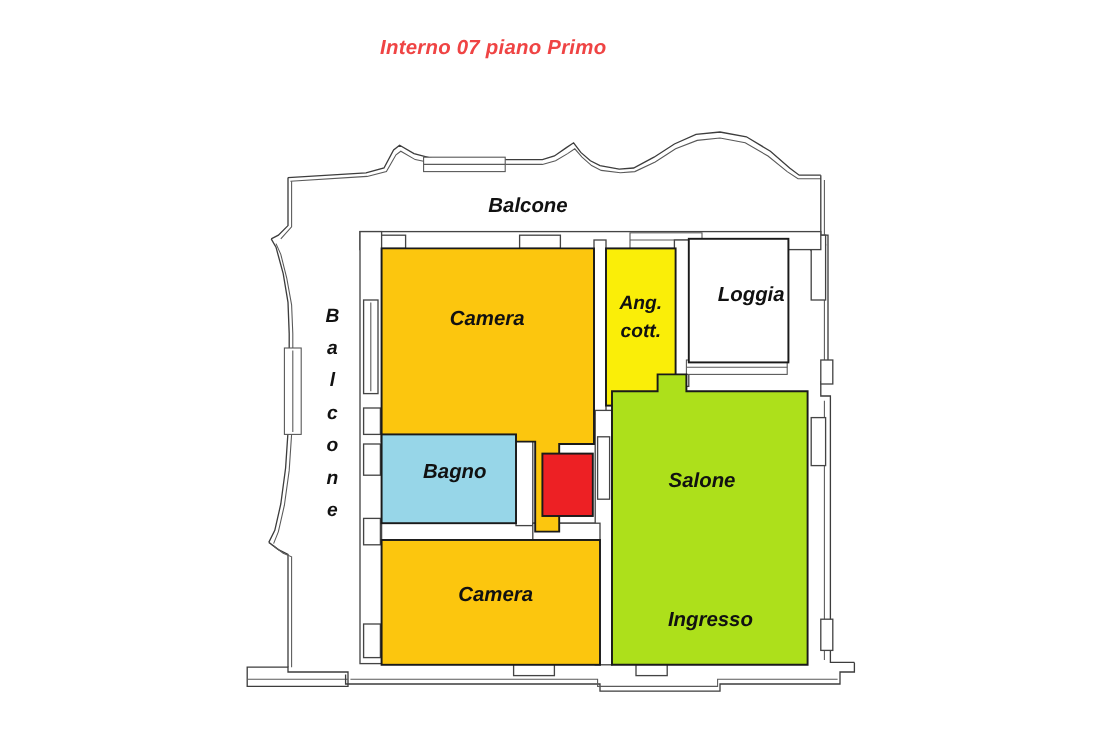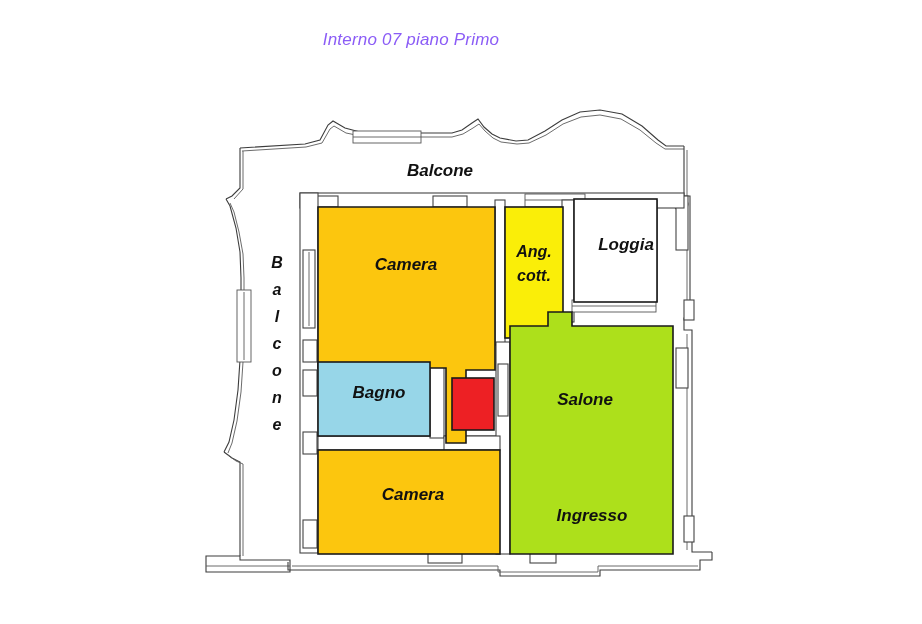--- a/index.html
+++ b/index.html
@@ -22,24 +22,24 @@
     width: 922px;
     height: 624px;
     background: #ffffff;
   }
   #plan-title {
     position: absolute;
     left: 0;
     top: 30px;
     width: 822px;
     text-align: center;
-    font-weight: normal;
+    font-weight: bold;
     font-style: italic;
     font-size: 17px;
-    color: #8b5cf6;
+    color: #ef4444;
     letter-spacing: 0.2px;
   }
   svg#floorplan {
     position: absolute;
     left: 0;
     top: 0;
     width: 922px;
     height: 624px;
     display: block;
   }

